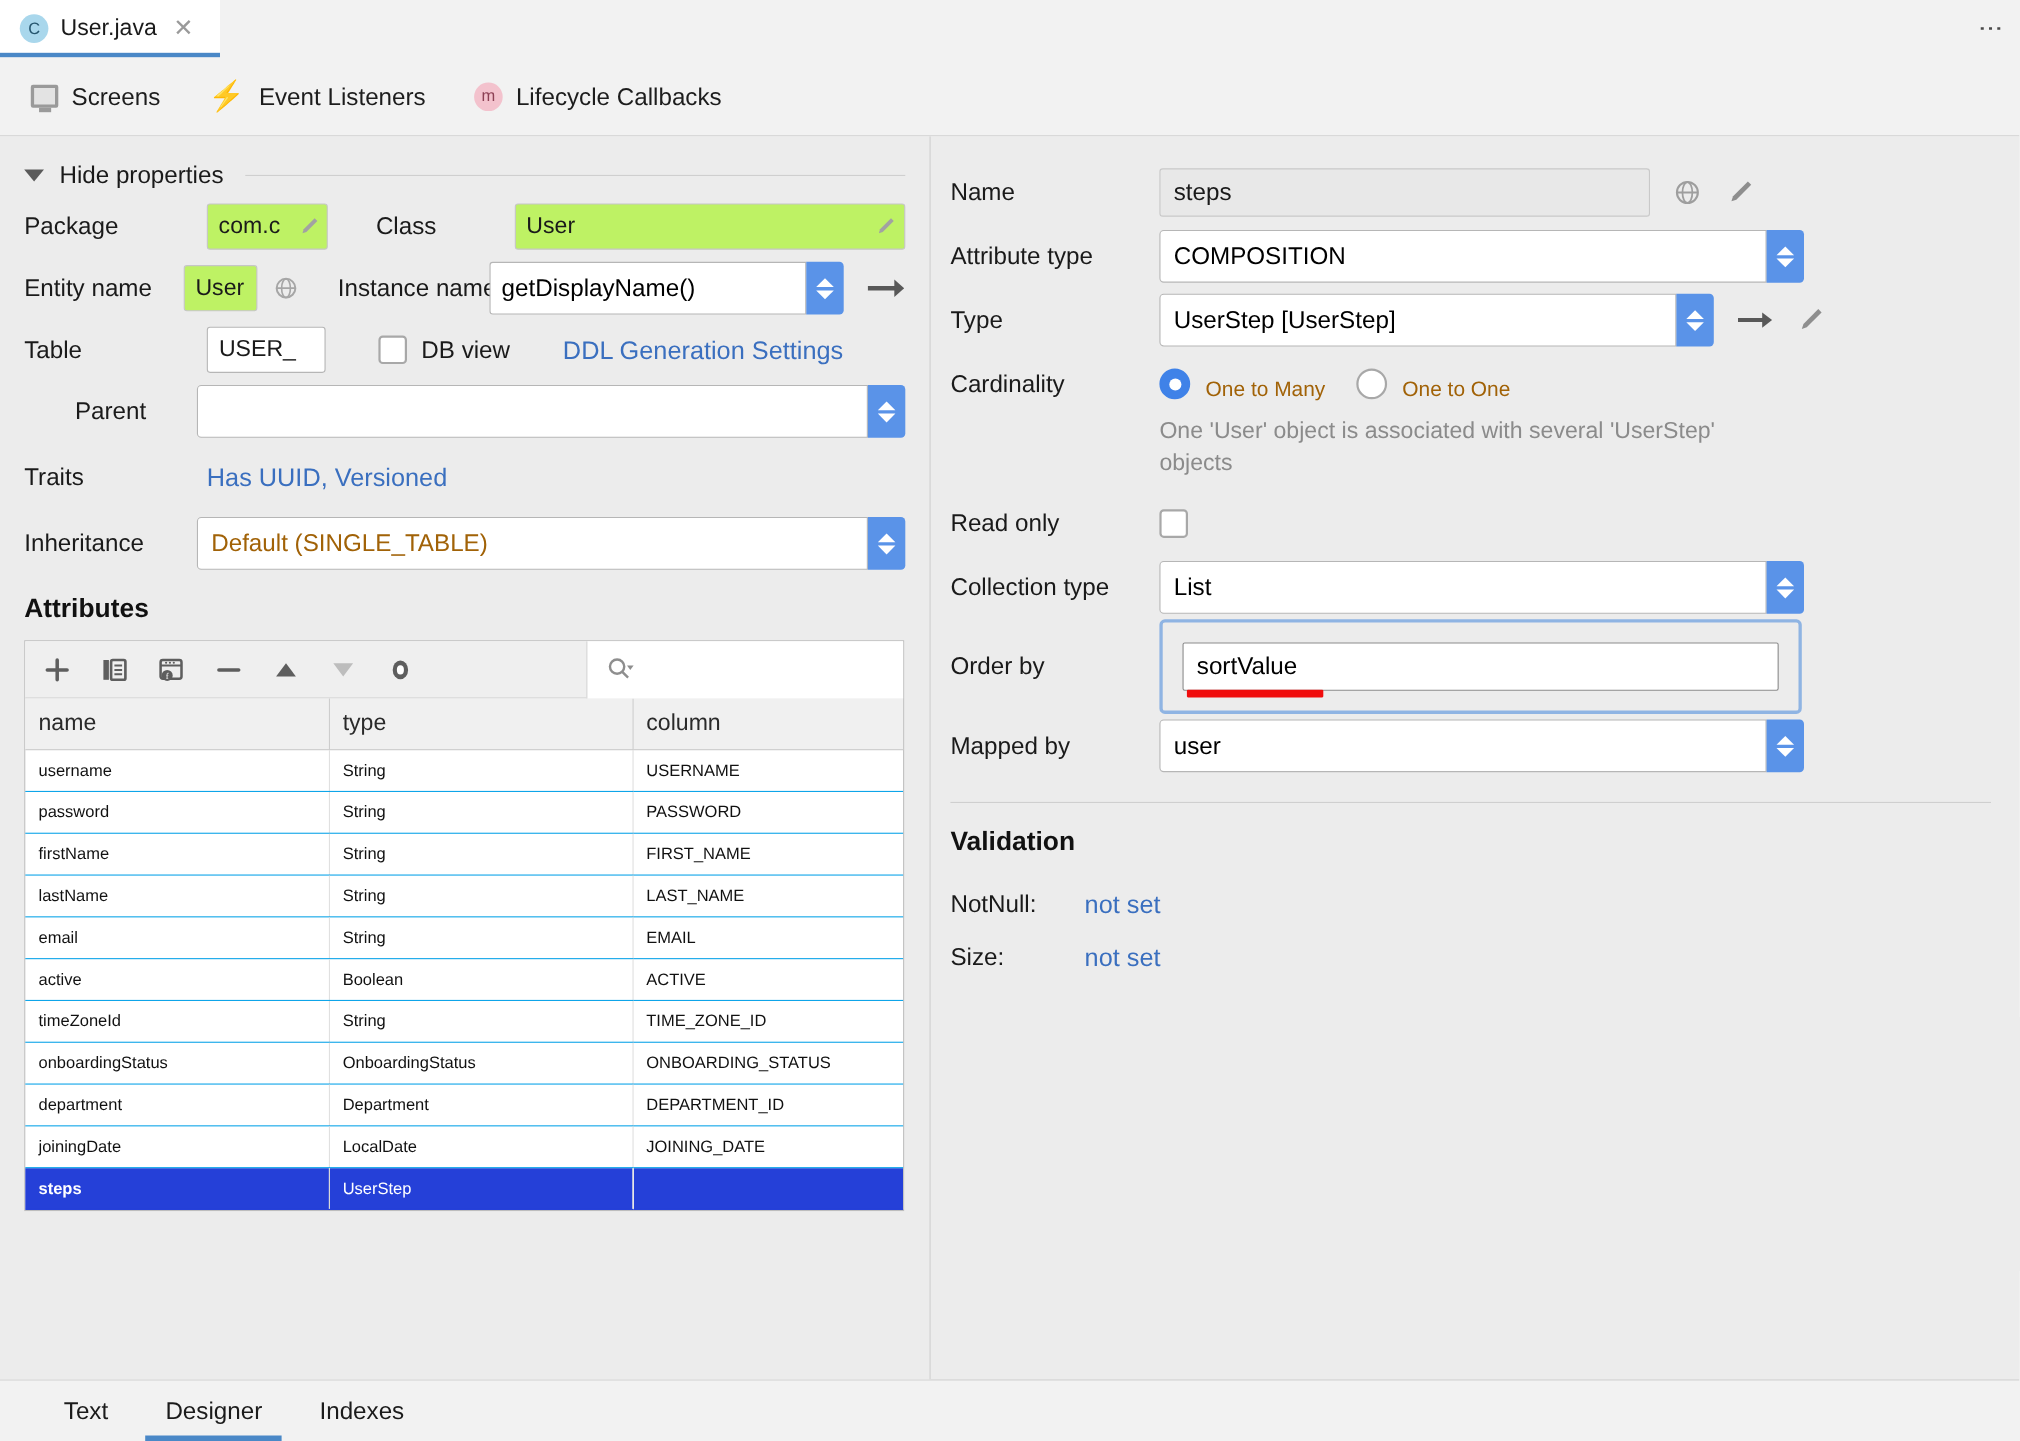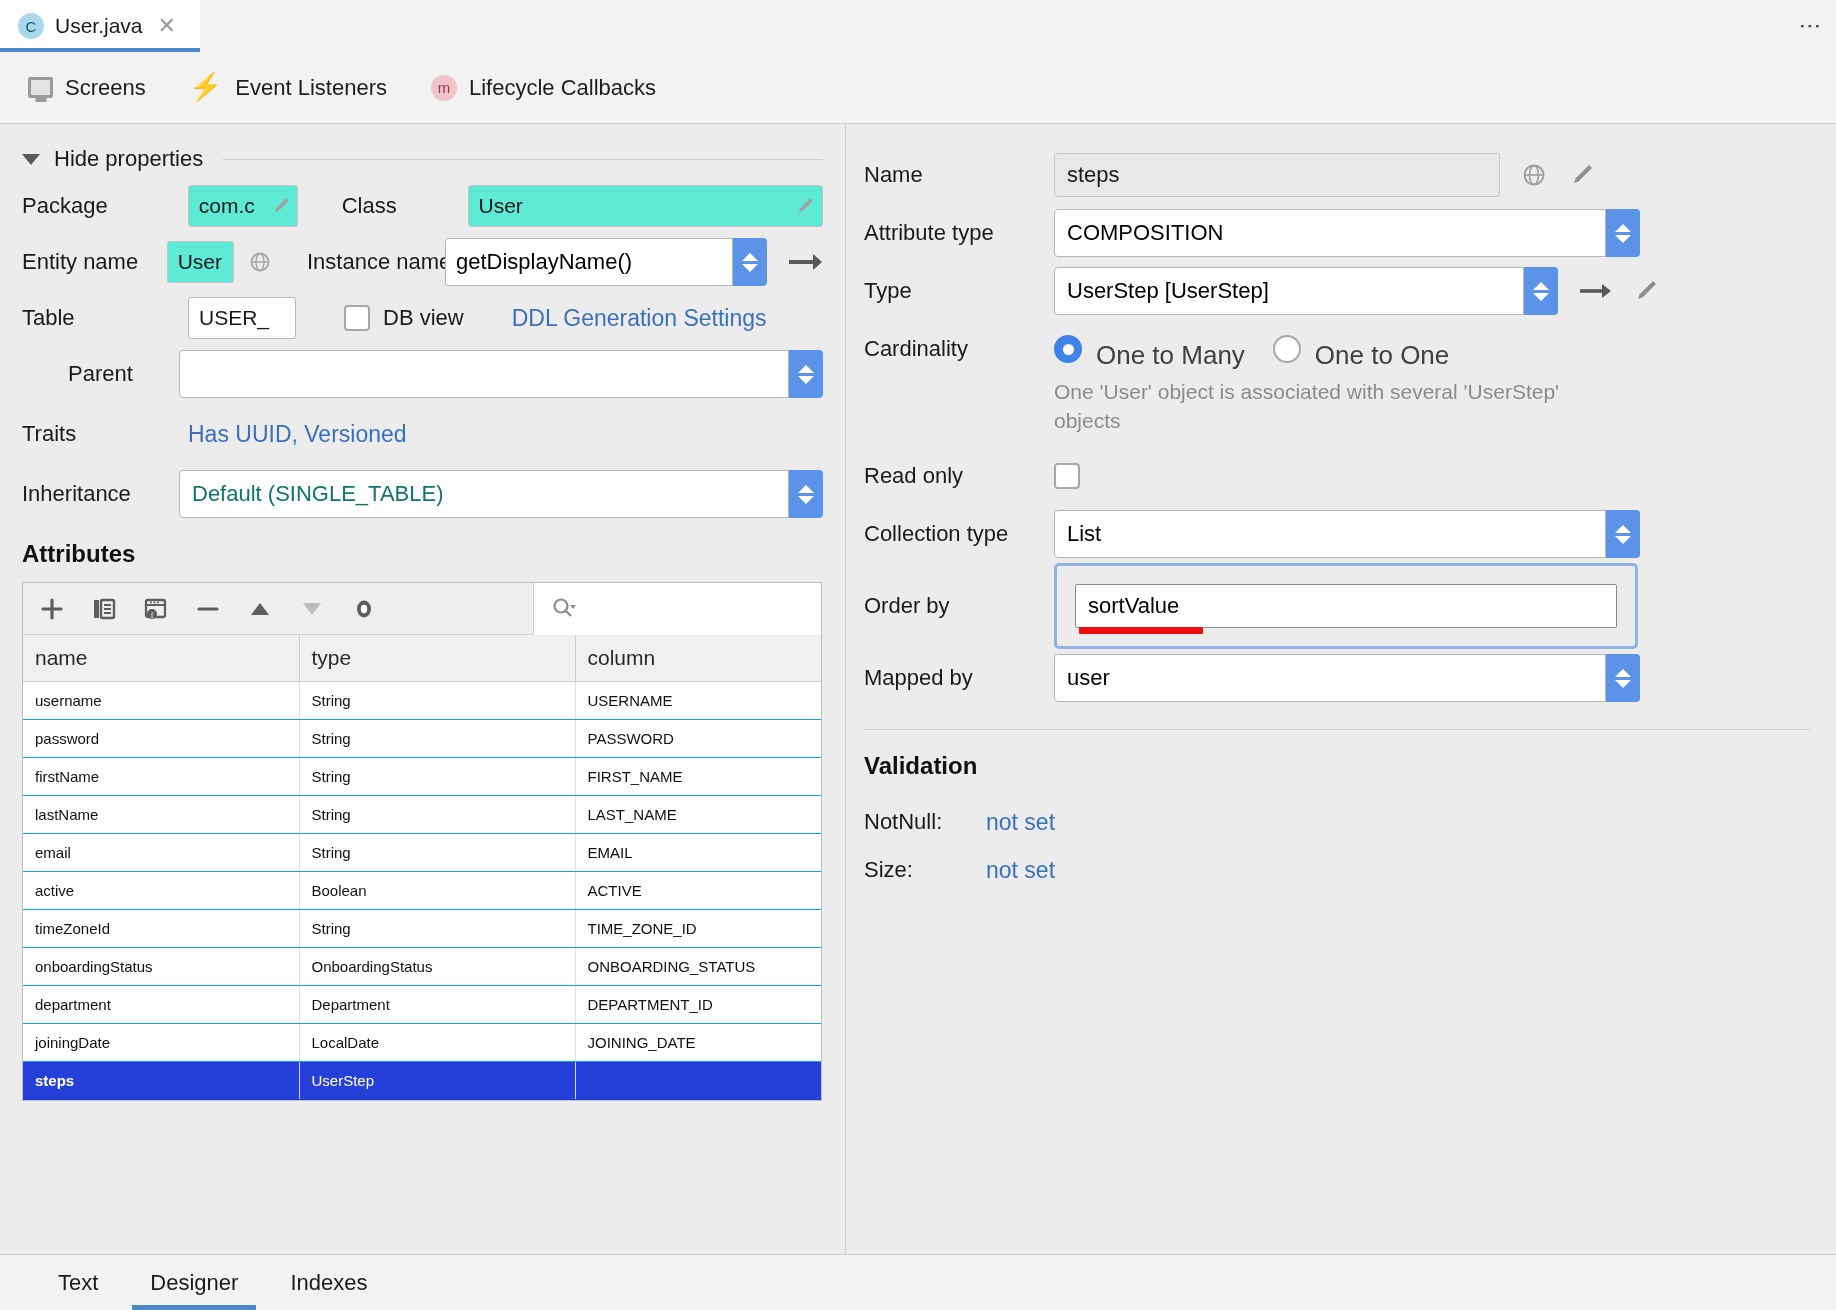--- a/index.html
+++ b/index.html
@@ -143,21 +143,21 @@
   .tfield {
     background: #ffffff;
     border: 1px solid #b6b6b6;
     border-radius: 3px;
     height: 42px;
     font-size: 21px; color: #1a1a1a;
     padding: 0 10px;
     display: flex; align-items: center;
     font-family: "Liberation Sans", sans-serif;
   }
-  .tfield.ro { background: #5eead4; border-color: #c6c6c6; }
+  .tfield.ro { background: #bef264; border-color: #c6c6c6; }
 
   .pkg-wrap { position: relative; width: 110px; }
   .pkg-field { width: 110px; padding-right: 30px; overflow: hidden; }
   .pencil {
     position: absolute; right: 6px; top: 50%; transform: translateY(-50%);
     width: 22px; height: 22px; cursor: pointer;
   }
 
   .class-field { width: 356px; position: relative; padding-right: 38px; }
 
@@ -190,21 +190,21 @@
   .cbox-label { font-size: 22px; color: #1a1a1a; margin-left: 13px; white-space: nowrap; }
   .link { color: #3a6fbf; font-size: 23px; cursor: pointer; white-space: nowrap; }
 
   .combo { position: relative; display: flex; align-items: center; }
   .combo-field {
     height: 48px; font-size: 22px;
     border: 1px solid #b6b6b6; border-radius: 4px 0 0 4px;
     background: #fff; display: flex; align-items: center; padding: 0 12px;
   }
   .parent-field { width: 610px; }
-  .inherit-field { width: 610px; color: #0f766e; }
+  .inherit-field { width: 610px; color: #a16207; }
 
   
   .attr-title {
     font-size: 24px; font-weight: bold; color: #111;
     margin-top: 18px; margin-bottom: 14px;
   }
   .attr-box {
     border: 1px solid #bdbdbd;
     background: #fff;
     width: 800px;
@@ -282,21 +282,21 @@
 
   .radio-wrap { display: flex; align-items: center; gap: 14px; }
   .radio {
     width: 28px; height: 28px; border-radius: 50%;
     background: #fff; border: 2px solid #a8a8a8;
     display: flex; align-items: center; justify-content: center;
     cursor: pointer; flex: 0 0 auto;
   }
   .radio.on { background: #3f82e8; border-color: #3f82e8; }
   .radio.on::after { content: ""; width: 11px; height: 11px; border-radius: 50%; background: #fff; }
-  .radio-label { font-size: 26px; color: #404040; white-space: nowrap; margin-top: 12px; }
+  .radio-label { font-size: 19px; color: #a16207; white-space: nowrap; margin-top: 12px; }
 
   .hint {
     font-size: 21px; color: #8b8b8b; line-height: 1.36;
     max-width: 540px;
   }
   .hint-row { display: flex; padding-bottom: 12px; }
 
   .cbox2 {
     width: 26px; height: 26px; background: #fff;
     border: 2px solid #a8a8a8; border-radius: 4px; cursor: pointer;

